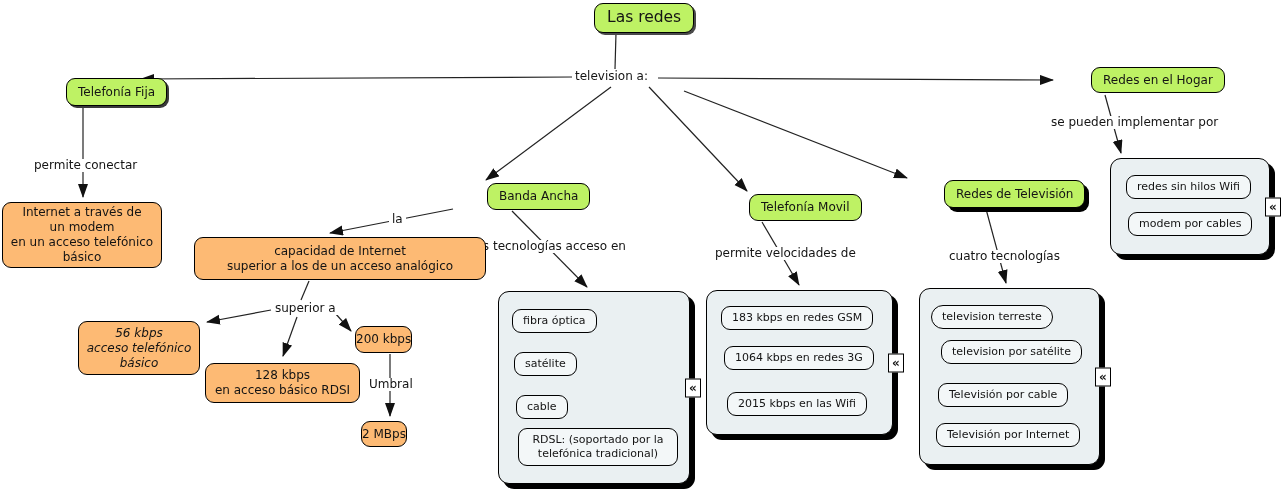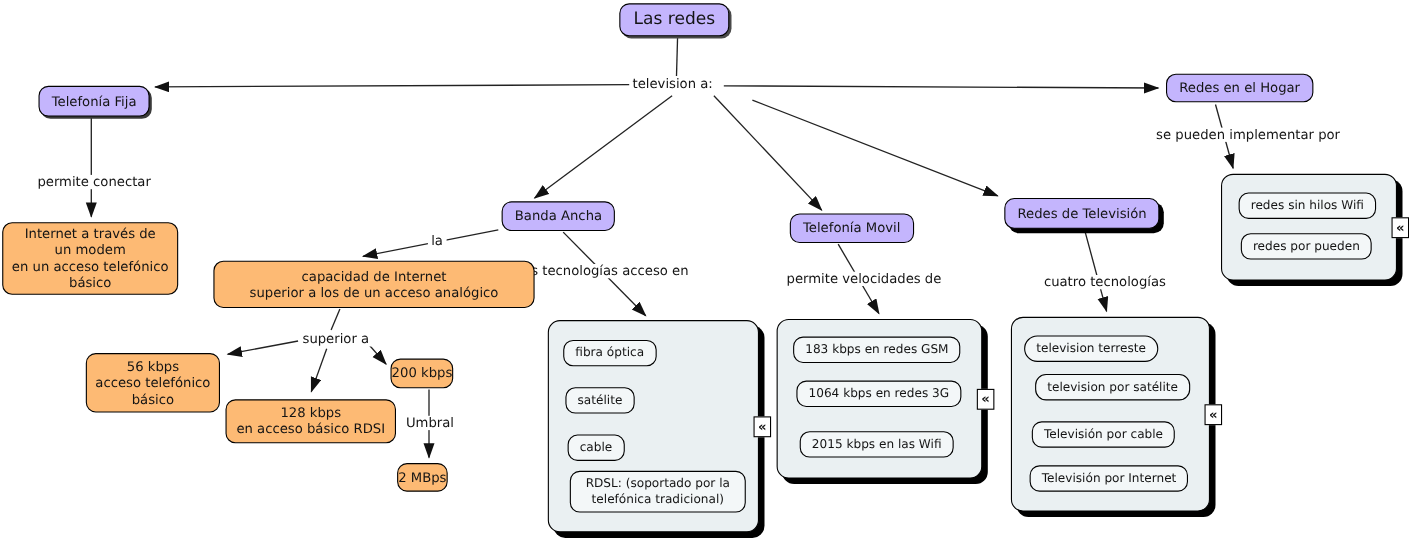--- a/index.html
+++ b/index.html
@@ -6,21 +6,21 @@
   .canvas{
     position:relative;width:1281px;height:491px;background:#ffffff;overflow:hidden;
     font-family:"DejaVu Sans","Liberation Sans",sans-serif;color:#141414;
   }
   svg.wires{position:absolute;left:0;top:0;z-index:1;}
   .node{
     position:absolute;z-index:3;border:1px solid #000;border-radius:9px;
     display:flex;align-items:center;justify-content:center;text-align:center;
     font-size:12px;line-height:1.25;white-space:nowrap;box-sizing:border-box;
   }
-  .teal{background:#c4b5fd;padding:4px 11px;}
+  .teal{background:#bef264;padding:4px 11px;margin-left:31px;}
   .teal.shadow-sm{box-shadow:2px 2px 0 #3a3a3a;}
   .teal.shadow-lg{box-shadow:4px 4px 0 #000;}
   .root{font-size:15.5px;padding:3px 12px;box-shadow:2px 2px 0 #4a4a4a;}
   .light{background:#fdba74;}
   .multiline{white-space:pre-line;}
   .label{
     position:absolute;z-index:2;font-size:12px;background:#ffffff;
     padding:0 3px;white-space:nowrap;line-height:1.1;
   }
   .container{
@@ -77,21 +77,21 @@
   <div class="node teal" style="left:718px;top:194px;height:27px;">Telefonía Movil</div>
   <div class="node teal shadow-lg" style="left:913px;top:180px;height:28px;">Redes de Televisión</div>
   <div class="node teal" style="left:1060px;top:67px;height:26px;">Redes en el Hogar</div>
 
   <div class="node light multiline" style="left:2px;top:202px;width:160px;height:66px;">Internet a través de
 un modem
 en un acceso telefónico
 básico</div>
   <div class="node light multiline" style="left:194px;top:237px;width:292px;height:43px;">capacidad de Internet
 superior a los de un acceso analógico</div>
-  <div class="node light multiline" style="left:78px;top:321px;width:122px;height:54px;">56 kbps
+  <div class="node light multiline" style="left:78px;top:321px;width:122px;height:54px;font-style:italic;">56 kbps
 acceso telefónico
 básico</div>
   <div class="node light multiline" style="left:205px;top:363px;width:155px;height:40px;">128 kbps
 en acceso básico RDSI</div>
   <div class="node light" style="left:355px;top:326px;height:27px;">200 kbps</div>
   <div class="node light" style="left:361px;top:421px;height:26px;">2 MBps</div>
 
   <div class="label" style="left:572px;top:70px;">television a:</div>
   <div class="label" style="left:31px;top:159px;">permite conectar</div>
   <div class="label" style="left:389px;top:213px;">la</div>
@@ -121,17 +121,17 @@
   <div class="container" style="left:919px;top:288px;width:181px;height:177px;">
     <div class="subbox" style="left:11px;top:16px;border-radius:12px;">television terreste</div>
     <div class="subbox" style="left:21px;top:51px;border-radius:10px;">television por satélite</div>
     <div class="subbox" style="left:18px;top:94px;">Televisión por cable</div>
     <div class="subbox" style="left:16px;top:134px;">Televisión por Internet</div>
     <div class="chevron">«</div>
   </div>
 
   <div class="container" style="left:1110px;top:158px;width:160px;height:97px;">
     <div class="subbox" style="left:15px;top:16px;">redes sin hilos Wifi</div>
-    <div class="subbox" style="left:17px;top:53px;">redes por pueden</div>
+    <div class="subbox" style="left:17px;top:53px;">modem por cables</div>
     <div class="chevron">«</div>
   </div>
 
 </div>
 
 </body></html>

